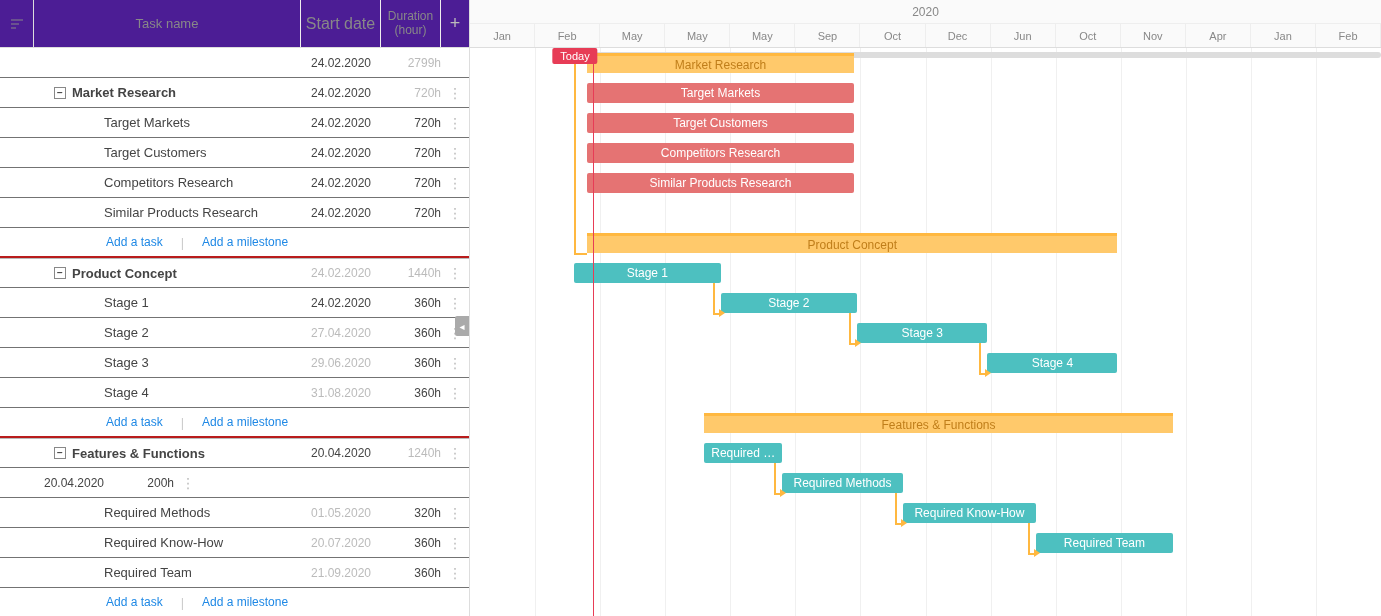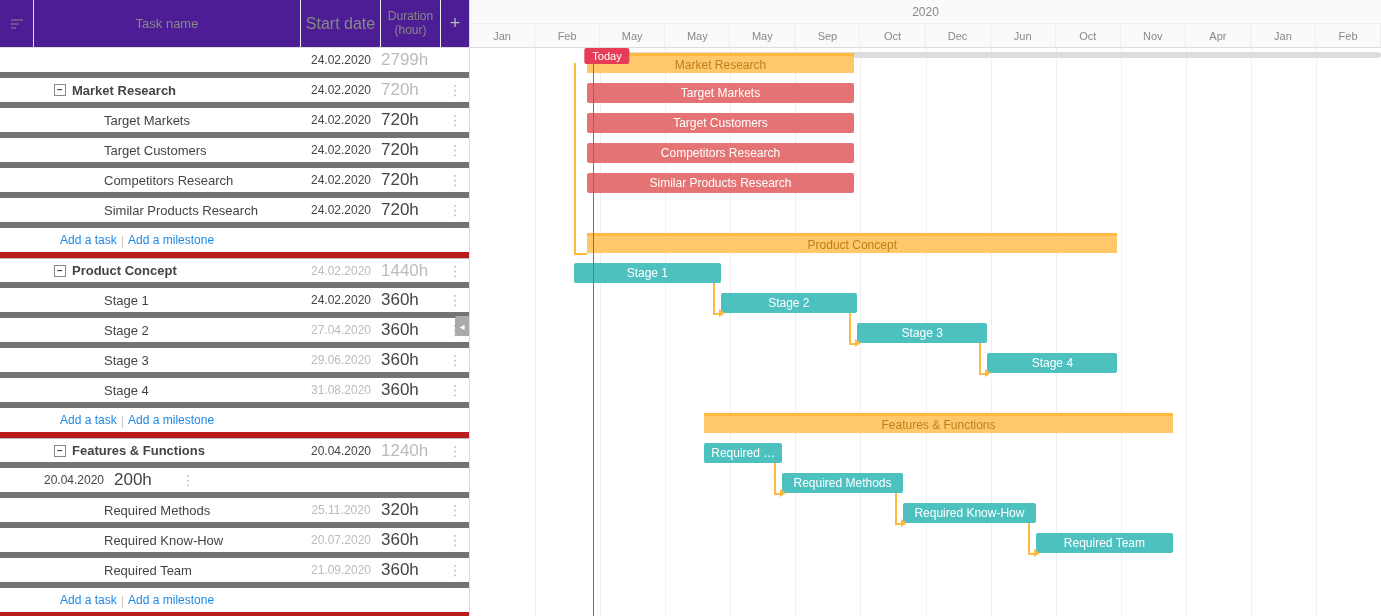--- a/index.html
+++ b/index.html
@@ -6,31 +6,31 @@
   body { font-family: Arial, sans-serif; font-size: 13px; color: #444; overflow: hidden; }
   .app { display: flex; width: 1381px; height: 616px; position: relative; }
   .left-panel { width: 470px; border-right: 1px solid #ddd; display: flex; flex-direction: column; }
   .left-header { display: flex; height: 48px; border-bottom: 1px solid #ddd; background: #4c1d95; }
   .filter-btn { width: 34px; display: flex; align-items: center; justify-content: center; border-right: 1px solid #ddd; cursor: pointer; color: #888; }
   .col-task { flex: 1; display: flex; align-items: center; justify-content: center; color: #888; border-right: 1px solid #eee; }
   .col-start { width: 80px; display: flex; align-items: center; justify-content: center; color: #888; border-right: 1px solid #eee; font-size: 16px; }
   .col-dur { width: 60px; display: flex; flex-direction: column; align-items: center; justify-content: center; color: #888; border-right: 1px solid #eee; font-size: 12px; text-align: center; line-height: 1.1; }
   .col-add { width: 28px; display: flex; align-items: center; justify-content: center; color: #bbb; cursor: pointer; font-size: 18px; }
   .left-body { flex: 1; overflow-y: hidden; }
-  .row { display: flex; height: 30px; align-items: center; border-bottom: 6px solid #737373; background: #fff; position: relative; }
+  .row { display: flex; height: 30px; align-items: center; border-bottom: 1px solid #737373; background: #fff; position: relative; }
   .row .spacer { width: 34px; }
   .row .name { flex: 1; display: flex; align-items: center; gap: 6px; padding-left: 4px; }
   .row .date { width: 80px; text-align: center; font-size: 12px; }
-  .row .dur { width: 60px; text-align: left; font-size: 17px; }
+  .row .dur { width: 60px; text-align: right; font-size: 12px; }
   .row .menu { width: 28px; text-align: center; color: #bbb; cursor: pointer; font-size: 14px; }
   .indent-0 .name { padding-left: 20px; }
   .indent-1 .name { padding-left: 20px; font-weight: bold; }
   .indent-2 .name { padding-left: 70px; }
   .collapse-toggle { width: 12px; height: 12px; border: 1px solid #888; display: inline-flex; align-items: center; justify-content: center; font-size: 10px; line-height: 1; cursor: pointer; }
-  .link-row { height: 30px; display: flex; align-items: center; padding-left: 60px; gap: 4px; border-bottom: 6px solid #b91c1c; background:#fff; }
+  .link-row { height: 30px; display: flex; align-items: center; padding-left: 106px; gap: 18px; border-bottom: 2px solid #b91c1c; background:#fff; }
   .link-row a { color: #1E88E5; font-size: 12px; text-decoration: none; cursor: pointer; }
   .link-row .divider { color: #ccc; }
   .section-sep { border-top: 1px solid #bbb; }
   .muted { color: #bbb; }
 
   .right-panel { flex: 1; position: relative; overflow: hidden; }
   .timeline-header { height: 48px; border-bottom: 1px solid #ddd; background: #fafafa; display: flex; flex-direction: column; }
   .year-row { flex: 1; display: flex; align-items: center; justify-content: center; color: #888; font-size: 12px; border-bottom: 1px solid #eee; }
   .month-row { flex: 1; display: flex; }
   .month-cell { flex: 1; display: flex; align-items: center; justify-content: center; color: #888; font-size: 11px; border-right: 1px solid #eee; }
@@ -195,21 +195,21 @@
           <div class="spacer"></div>
           <div class="date">20.04.2020</div>
           <div class="dur">200h</div>
           <div class="menu">⋮</div>
         </div>
         <div class="row indent-2">
           <div class="spacer"></div>
           <div class="name">
             <span>Required Methods</span>
           </div>
-          <div class="date muted">25.11.2020</div>
+          <div class="date muted">01.05.2020</div>
           <div class="dur">320h</div>
           <div class="menu">⋮</div>
         </div>
         <div class="row indent-2">
           <div class="spacer"></div>
           <div class="name">
             <span>Required Know-How</span>
           </div>
           <div class="date muted">20.07.2020</div>
           <div class="dur">360h</div>
@@ -298,16 +298,16 @@
         <div class="dep-line" style="left: 304.343px; top: 415px; height: 30px;"></div>
         <div class="dep-line-h" style="left: 304.343px; top: 445px; width: 8px;"></div>
         <div class="dep-arrow" style="left: 310.343px; top: 441px;"></div>
         <div class="dep-line" style="left: 424.725px; top: 445px; height: 30px;"></div>
         <div class="dep-line-h" style="left: 424.725px; top: 475px; width: 8px;"></div>
         <div class="dep-arrow" style="left: 430.725px; top: 471px;"></div>
         <div class="dep-line" style="left: 558.121px; top: 475px; height: 30px;"></div>
         <div class="dep-line-h" style="left: 558.121px; top: 505px; width: 8px;"></div>
         <div class="dep-arrow" style="left: 564.121px; top: 501px;"></div>
       </div>
-    <div class="today-label" id="today-label" style="left: 137px;">Today</div>
+    <div class="today-label" id="today-label" style="left: 105px;">Today</div>
     <div class="today-marker" id="today-marker" style="left: 122.985px;"></div>
   </div>
 </div>
 
 </body></html>

